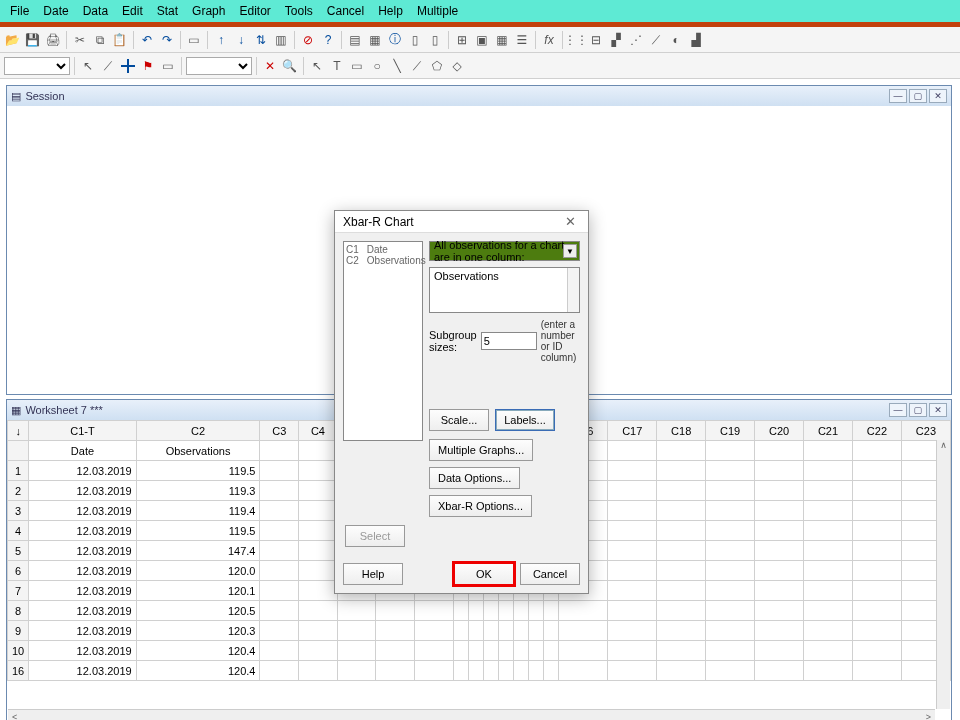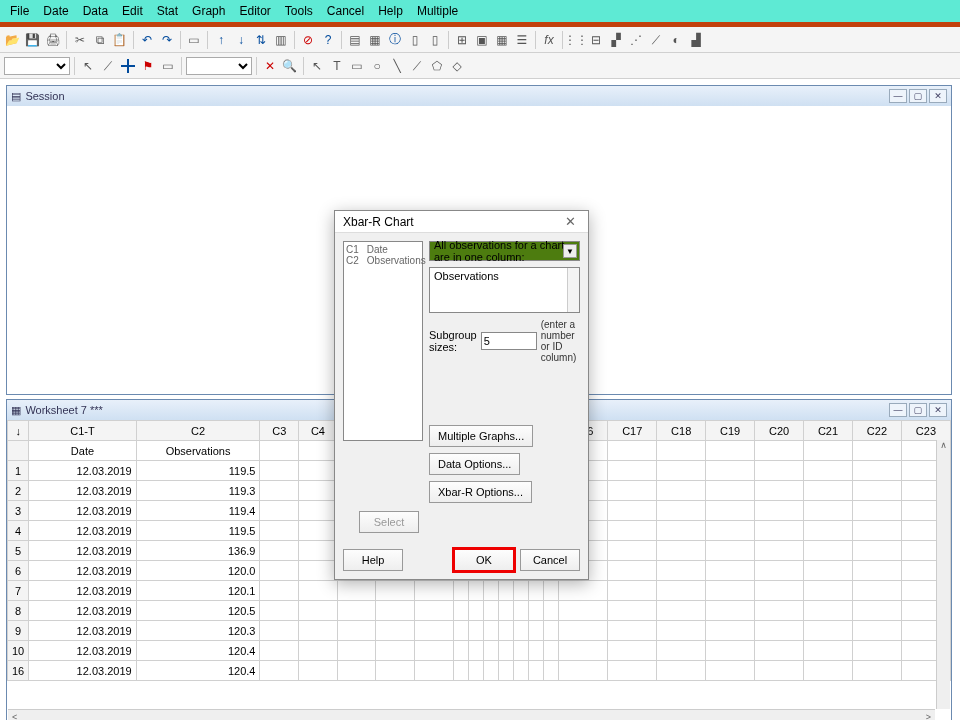--- a/index.html
+++ b/index.html
@@ -329,21 +329,21 @@
               <td></td>
               <td></td>
               <td></td>
               <td></td>
               <td></td>
               <td></td>
             </tr>
             <tr>
               <td class="rh">5</td>
               <td class="lft">12.03.2019</td>
-              <td class="rgt">136.9</td>
+              <td class="rgt">147.4</td>
               <td></td>
               <td></td>
               <td></td>
               <td></td>
               <td></td>
               <td></td>
               <td></td>
               <td></td>
               <td></td>
               <td></td>
@@ -548,29 +548,33 @@
         <div class="txtarea">
           <span>Observations</span>
           <div class="sb"></div>
         </div>
         <div class="lblrow">
           <span>Subgroup sizes:</span>
           <input class="txtin" value="5" style="">
           <span class="hint">(enter a number or ID column)</span>
         </div>
         <div style="height:34px;"></div>
-        <div class="btnrow" style="margin-top:16px;">
+        <div class="btnrow">
+          <button class="dbtn w60">Scale...</button>
+          <button class="dbtn w60 focus">Labels...</button>
+        </div>
+        <div class="btnrow" style="margin-top:2px;">
           <button class="dbtn">Multiple Graphs...</button>
           <button class="dbtn">Data Options...</button>
           <button class="dbtn">Xbar-R Options...</button>
         </div>
       </div>
     </div>
     <div style="margin-top:8px;">
-      <button class="dbtn w60 dis" style="margin-left:16px;text-align:center;">Select</button>
+      <button class="dbtn w60 dis" style="margin-left:2px;text-align:center;">Select</button>
     </div>
   </div>
   <div class="footer">
     <button class="dbtn w60">Help</button>
     <span class="sp"></span>
     <button class="dbtn w60 hl">OK</button>
     <button class="dbtn w60">Cancel</button>
   </div>
 </div>
 

